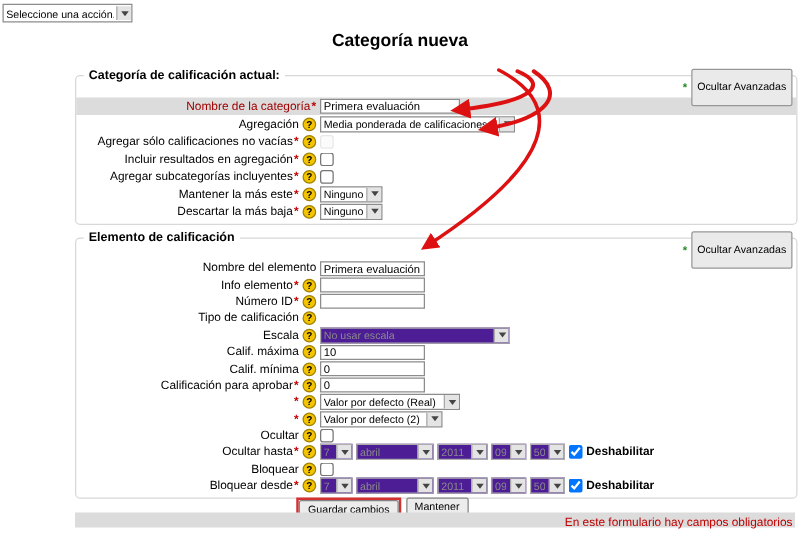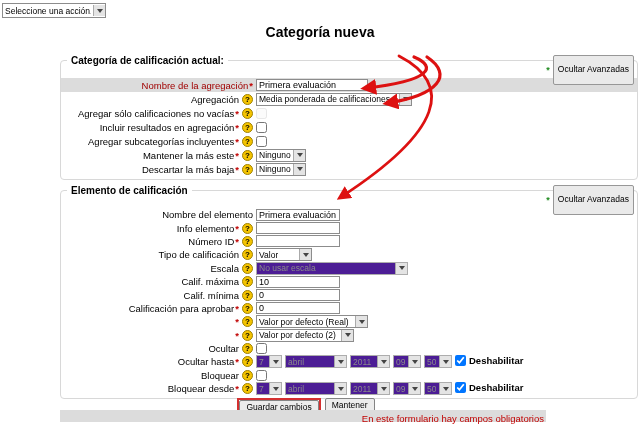--- a/index.html
+++ b/index.html
@@ -35,38 +35,38 @@
           padding-right:3px;gap:3px;}
   .advbtn{font-size:8.5px;border:1px solid #979797;background:#eaeaea;height:30px;
           padding:0 4px;border-radius:2px;font-family:inherit;line-height:11px;}
   .advstar{color:#1f8a1f;font-weight:bold;font-size:9px;}
 
   .frow{display:flex;align-items:center;height:14px;}
   .fs2 .frow{height:13.4px;}
   .stripe{background:#dcdcdc;}
   .lblcell{width:192px;flex:none;display:flex;justify-content:flex-end;align-items:center;
            gap:3px;font-size:9.5px;box-sizing:border-box;}
-  .ctl{flex:1;display:flex;align-items:flex-start;gap:3px;padding-left:3px;}
+  .ctl{flex:1;display:flex;align-items:center;gap:3px;padding-left:3px;}
   .req{color:#c00000;font-weight:bold;margin-left:-2px;}
   .errlbl{color:#a00000;}
   .help{width:11px;height:11px;border-radius:50%;background:#f5c400;color:#000;
         font-size:8px;font-weight:bold;display:inline-flex;align-items:center;
         justify-content:center;border:1px solid #a08200;box-sizing:border-box;flex:none;}
   .txt{height:12px;border:1px solid #8c8c8c;font-size:9px;padding:0 2px;
        font-family:inherit;box-sizing:border-box;background:#fff;}
   input[type=checkbox]{width:11px;height:11px;margin:0;flex:none;}
   .dim{opacity:.5;}
   .dislbl{font-weight:bold;font-size:9.5px;}
 
   .btnrow{position:absolute;left:0;top:398px;width:640px;display:flex;
           justify-content:center;gap:4px;transform:translateX(-14px);}
   .btn{font-size:8.5px;height:14px;border:1px solid #848484;background:#ececec;
        padding:0 6px;border-radius:2px;font-family:inherit;line-height:12px;text-align:right;}
   .savewrap{border:2px solid #d43030;display:inline-flex;}
-  .footband{position:absolute;left:60px;top:410px;width:486px;height:12px;
+  .footband{position:absolute;left:60px;top:410px;width:576px;height:12px;
             background:#dcdcdc;display:flex;align-items:center;justify-content:flex-end;}
   .footnote{color:#c00000;font-size:9.5px;padding-right:2px;position:relative;top:2px;}
   .arrows{position:absolute;left:0;top:0;z-index:20;pointer-events:none;}
 </style>
 </head>
 <body>
 
 <div class="topbar">
   <div class="sel w104" style="height:15px;">
     <span>Seleccione una acción...</span>
@@ -81,21 +81,21 @@
   <div class="fs">
     <div class="legend">Categoría de calificación actual:</div>
 
     <div class="advrow">
       <span class="advstar">*</span>
       <button class="advbtn">Ocultar Avanzadas</button>
     </div>
 
     <div class="frow stripe">
       <div class="lblcell">
-        <span class="errlbl">Nombre de la agregación</span>
+        <span class="errlbl">Nombre de la categoría</span>
           <span class="req">*</span>
       </div>
       <div class="ctl">
         <input class="txt w112" value="Primera evaluación" style="">
       </div>
     </div>
 
     <div class="frow">
       <div class="lblcell">
         <span>Agregación</span>
@@ -208,26 +208,20 @@
       </div>
       <div class="ctl">
         <input class="txt w82" value="" style="">
       </div>
     </div>
 
     <div class="frow">
       <div class="lblcell">
         <span>Tipo de calificación</span>
         <span class="help">?</span>
-      </div>
-      <div class="ctl">
-        <div class="sel w55">
-          <span>Valor</span>
-          <span class="arr"></span>
-        </div>
       </div>
     </div>
 
     <div class="frow">
       <div class="lblcell">
         <span>Escala</span>
         <span class="help">?</span>
       </div>
       <div class="ctl">
         <div class="sel w152 seldis">

